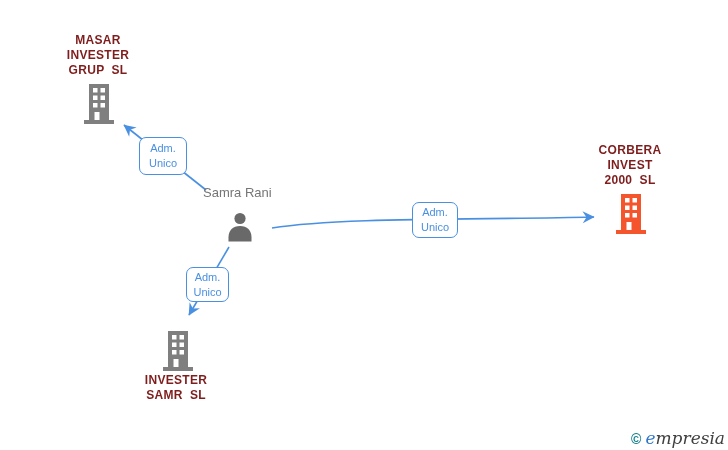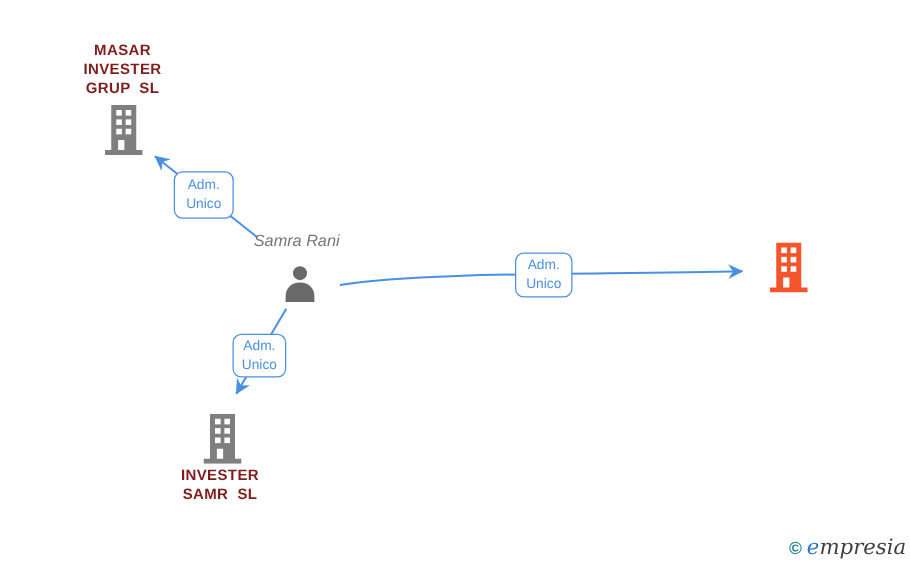--- a/index.html
+++ b/index.html
@@ -21,21 +21,20 @@
     font-weight:700;
     letter-spacing:.3px;
     color:#7f1d1d;
   }
   .person-label{
     position:absolute;
     left:203px;top:185px;
     font-size:13px;
     color:#757575;
     white-space:pre;
-    font-style:italic;
   }
   .edge-label{
     position:absolute;
     box-sizing:border-box;
     background:#ffffff;
     border:1.5px solid #4a90e2;
     border-radius:7px;
     color:#4a90e2;
     font-size:11px;
     line-height:15px;
@@ -84,20 +83,23 @@
       <rect x="12" y="4" width="4.5" height="4.5" fill="#fff"></rect>
       <rect x="19.5" y="4" width="4.5" height="4.5" fill="#fff"></rect>
       <rect x="12" y="11.5" width="4.5" height="4.5" fill="#fff"></rect>
       <rect x="19.5" y="11.5" width="4.5" height="4.5" fill="#fff"></rect>
       <rect x="12" y="19" width="4.5" height="4.5" fill="#fff"></rect>
       <rect x="19.5" y="19" width="4.5" height="4.5" fill="#fff"></rect>
       <rect x="13.5" y="28" width="5" height="8" fill="#fff"></rect>
     </svg>
   </div>
 
+  <div class="company-label" style="left:570px;top:143px;width:120px;">CORBERA
+INVEST
+2000  SL</div>
   <div class="node" style="left:612px;top:194px;">
     <svg class="icon" width="38" height="40" viewBox="0 0 36 40" style="color:#f4552d;">
       <rect x="8" y="0" width="20" height="37" fill="currentColor"></rect>
       <rect x="3" y="36" width="30" height="4" fill="currentColor"></rect>
       <rect x="12" y="4" width="4.5" height="4.5" fill="#fff"></rect>
       <rect x="19.5" y="4" width="4.5" height="4.5" fill="#fff"></rect>
       <rect x="12" y="11.5" width="4.5" height="4.5" fill="#fff"></rect>
       <rect x="19.5" y="11.5" width="4.5" height="4.5" fill="#fff"></rect>
       <rect x="12" y="19" width="4.5" height="4.5" fill="#fff"></rect>
       <rect x="19.5" y="19" width="4.5" height="4.5" fill="#fff"></rect>

